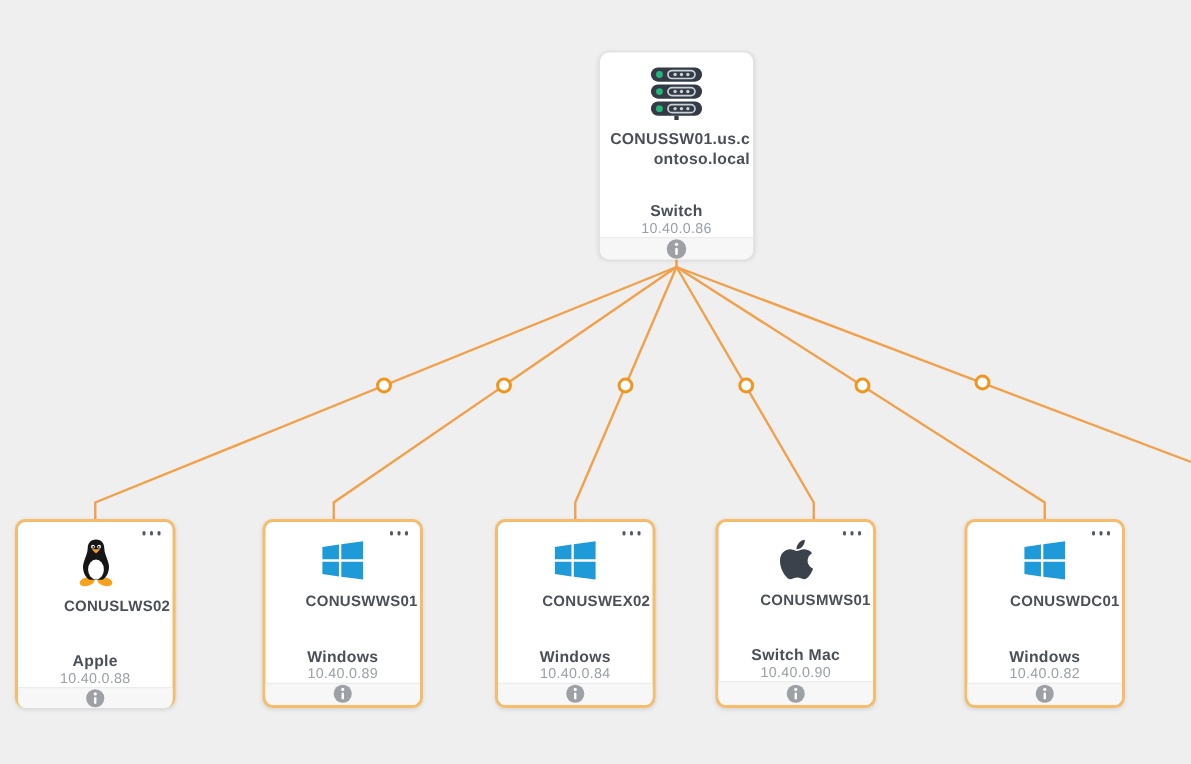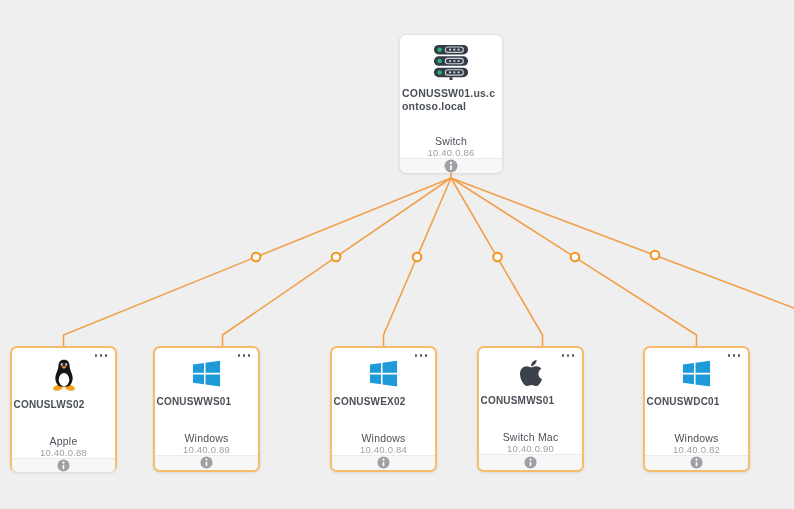--- a/index.html
+++ b/index.html
@@ -8,36 +8,36 @@
     position:relative; width:794px; height:509px; overflow:hidden;
     background:#efefef;
   }
   
   #wires{position:absolute; left:0; top:0; z-index:0;}
 
   
   .node{
     position:absolute; box-sizing:border-box; background:#ffffff;
     border-radius:7px; z-index:1; display:flex; flex-direction:column;
-    align-items:center; text-align:left;
+    align-items:center; text-align:right;
     box-shadow:0 1px 3px rgba(0,0,0,0.10);
   }
   .node.device{ border:2px solid #f6bc69; width:107px; height:126px; top:346px; padding-top:6px;}
   .node.root{ border:1px solid #e3e3e5; width:104px; height:139px; left:399px; top:34px; padding-top:9px;}
 
   .icon-wrap{display:flex; align-items:center; justify-content:center;}
   .root .icon-wrap{height:42px;}
   .device .icon-wrap{height:40px; margin-top:4px;}
 
   .node-name{
     font-size:10.5px; font-weight:bold; color:#4b5058; letter-spacing:.2px;
     line-height:12.5px; margin-top:7px; width:98px; word-break:break-all;
   }
   .device .node-name{font-size:10px; width:100px;}
-  .node-type{font-size:10.5px; font-weight:normal; color:#4b5058; letter-spacing:.2px; margin-top:23px;}
+  .node-type{font-size:10.5px; font-weight:bold; color:#4b5058; letter-spacing:.2px; margin-top:23px;}
   .node-ip{font-size:9.5px; color:#9aa0a6; letter-spacing:.2px; margin-top:0;}
 
   .node-footer{
     margin-top:auto; width:100%; height:25px; background:#f7f7f8;
     border-top:1px solid #ececee; border-radius:0 0 5px 5px;
     display:flex; align-items:center; justify-content:center;
   }
   .root .node-footer{height:27px; border-radius:0 0 6px 6px;}
 
   .menu-dots{
@@ -144,21 +144,21 @@
     <div class="node-ip">10.40.0.88</div>
     <div class="node-footer">
       <svg width="13" height="13" viewBox="0 0 14 14">
         <circle cx="7" cy="7" r="6.5" fill="#9da1a6"></circle>
         <rect x="6.15" y="6.1" width="1.7" height="4.9" rx="0.85" fill="#ffffff"></rect>
         <circle cx="7" cy="3.9" r="1.15" fill="#ffffff"></circle>
       </svg>
     </div>
   </div>
 
-  <div class="node device" style="left:153px;">
+  <div class="node device" style="left:175px;">
     <div class="menu-dots">
         <i></i>
         <i></i>
         <i></i>
       </div>
     <div class="icon-wrap">
       <svg width="31" height="31" viewBox="0 0 32 32">
         <path d="M2,6.8 L13.4,5.2 13.4,15.3 2,15.3 Z" fill="#1d9ad7"></path>
         <path d="M15,5 L30,2.9 30,15.3 15,15.3 Z" fill="#1d9ad7"></path>
         <path d="M2,17 L13.4,17 13.4,27.1 2,25.5 Z" fill="#1d9ad7"></path>

